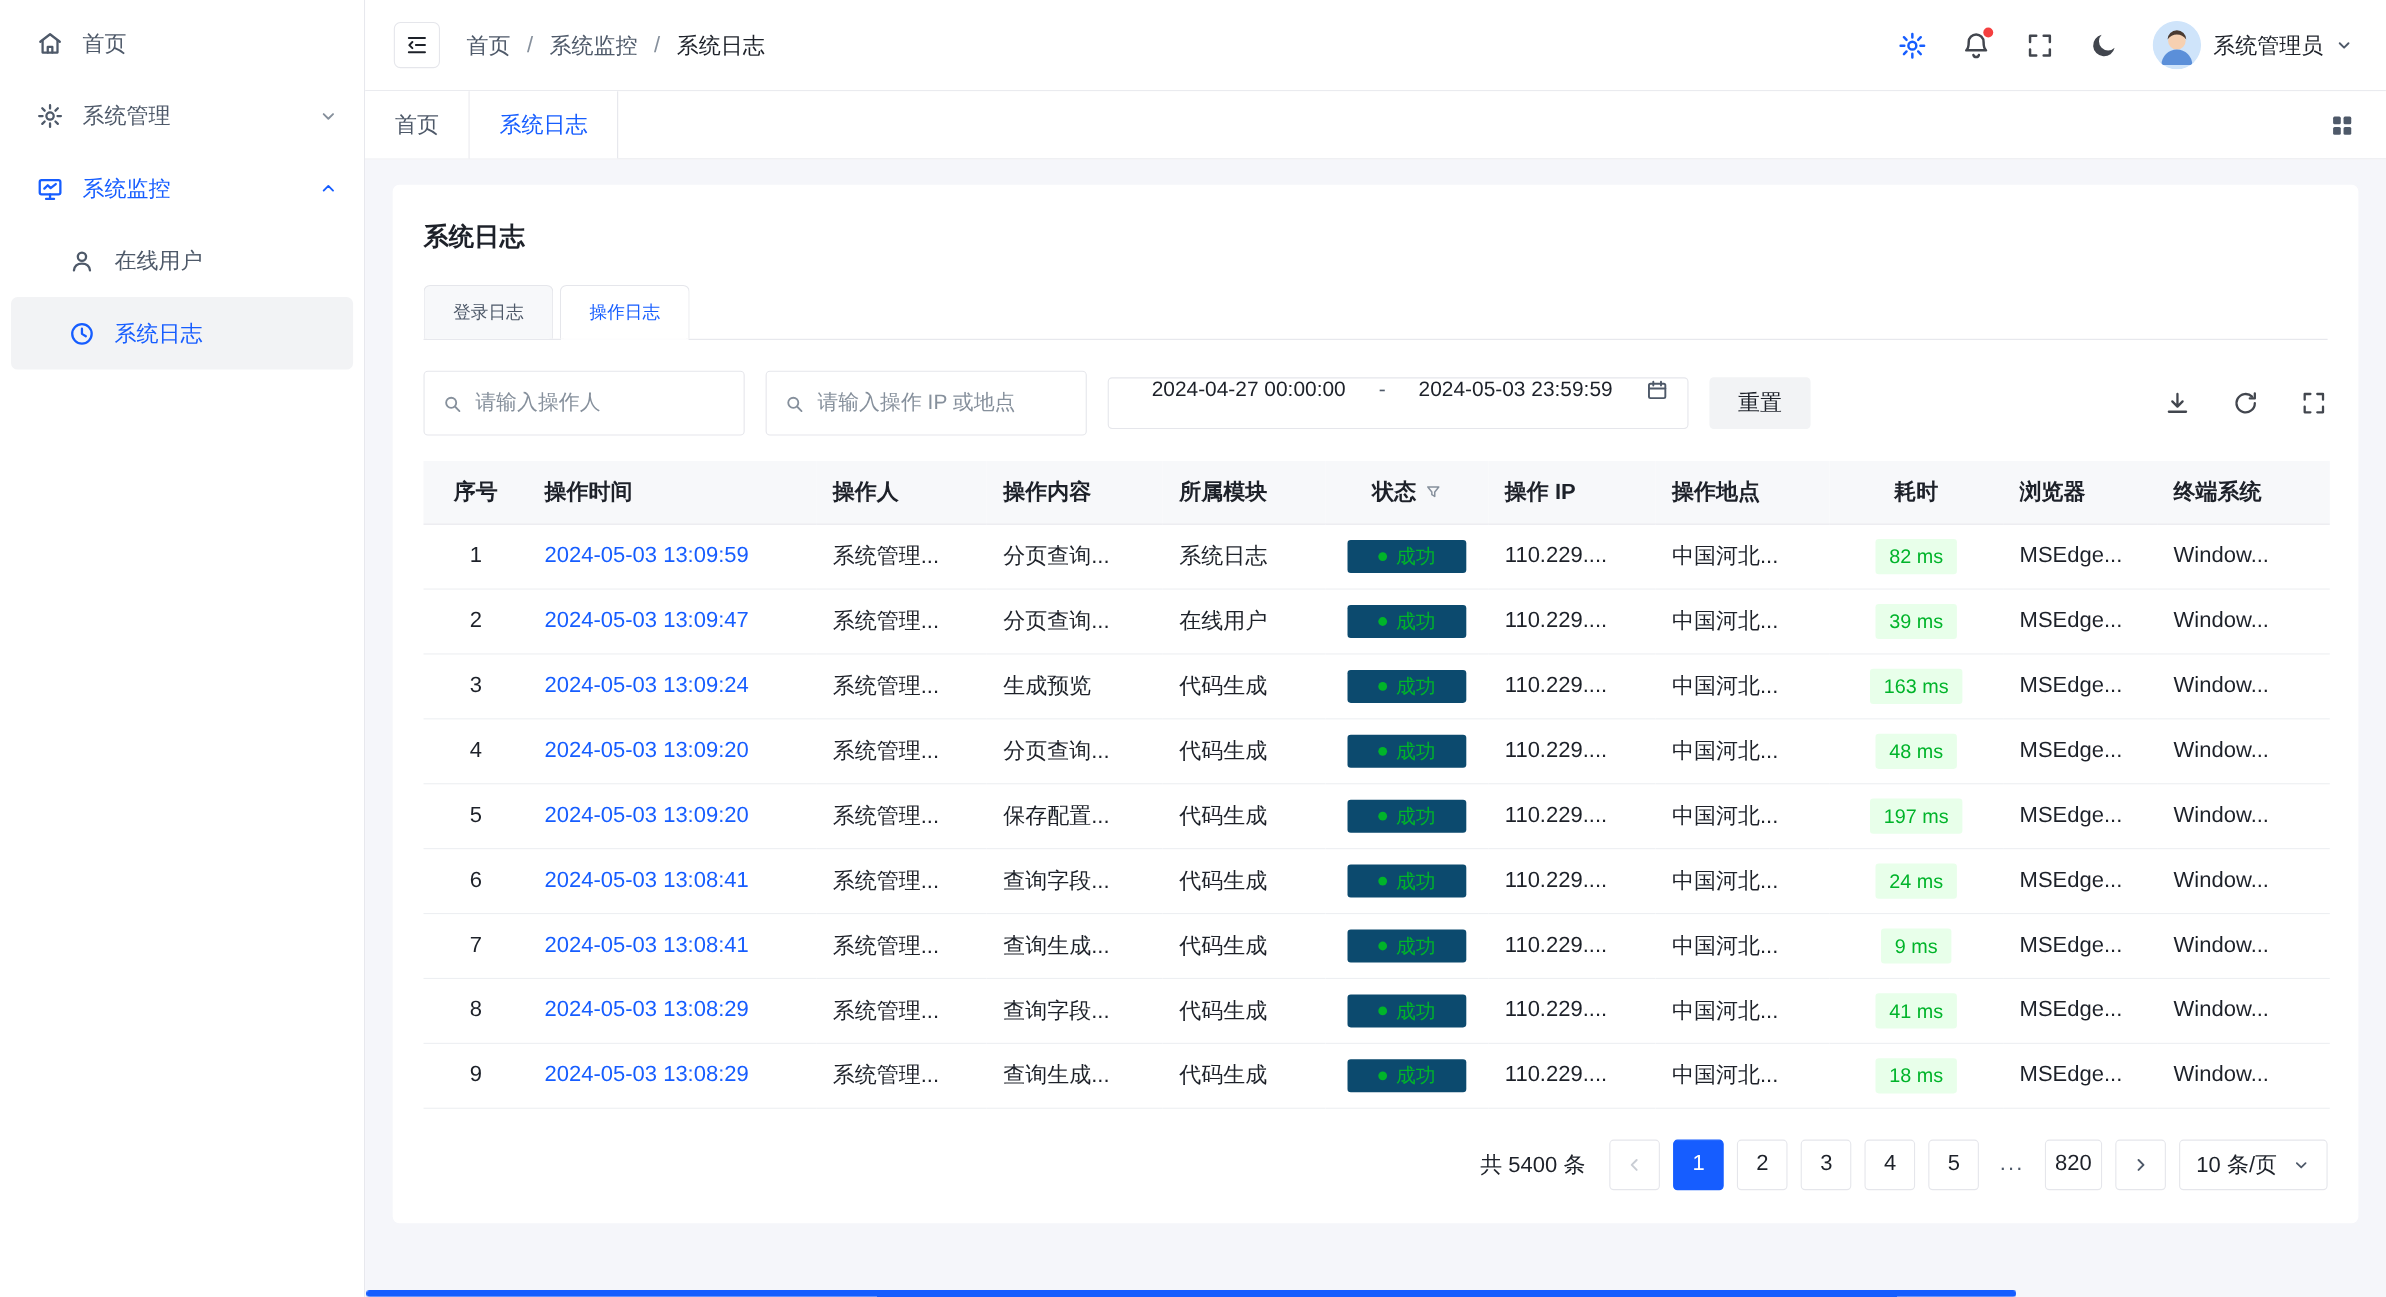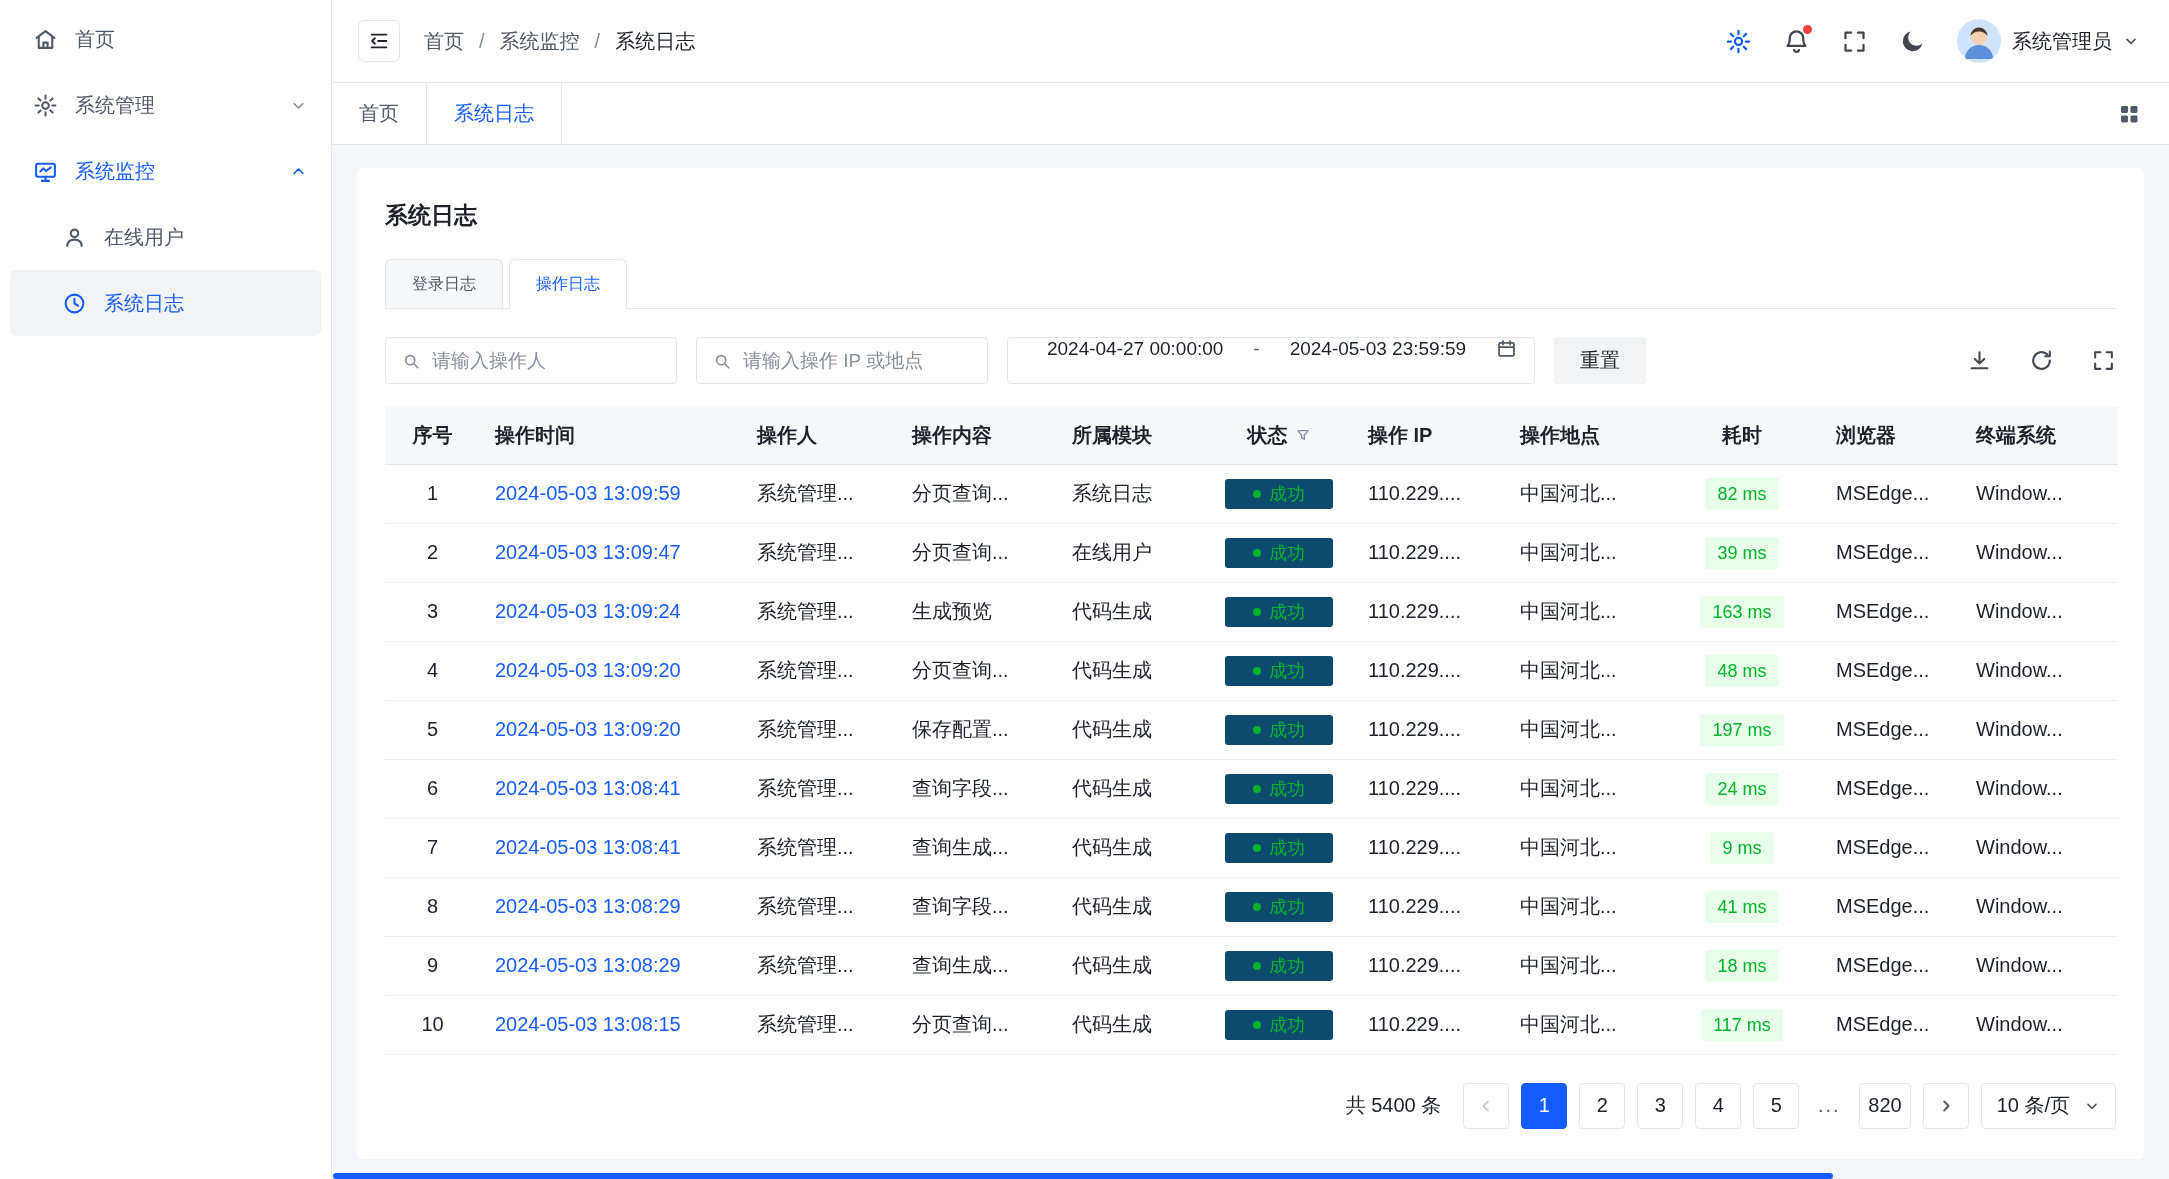--- a/index.html
+++ b/index.html
@@ -59,21 +59,21 @@
 
   .itabs { display:flex; border-bottom:1px solid #E5E6EB; }
   .itab { height:49px; display:flex; align-items:center; padding:0 26px; font-size:16px;
     border:1px solid #E5E6EB; border-bottom:none; border-radius:6px 6px 0 0; background:#F7F8FA;
     color:#4E5969; cursor:pointer; margin-right:6px; margin-bottom:0; }
   .itab.active { background:#fff; color:#165DFF; position:relative; }
   .itab.active::after { content:""; position:absolute; left:0; right:0; bottom:-1px; height:1px; background:#fff; }
 
   
   .filters { margin-top:28px; display:flex; align-items:center; gap:19px; }
-  .search-box { width:292px; height:47px; border:1px solid #E5E6EB; border-radius:4px; background:#fff;
+  .search-box { width:292px; height:59px; border:1px solid #E5E6EB; border-radius:4px; background:#fff;
     display:flex; align-items:center; gap:11px; padding:0 15px; color:#86909C; }
   .search-box input { border:none; outline:none; flex:1; font-size:19px; font-family:inherit; color:#1D2129; min-width:0; background:transparent; }
   .search-box input::placeholder { color:#86909C; }
   .date-range { width:528px; height:47px; border:1px solid #E5E6EB; border-radius:4px; background:#fff;
     display:flex; padding:0 17px; font-size:19px; color:#1D2129; cursor:pointer; }
   .date-range .dval { flex:1; text-align:center; white-space:nowrap; }
   .date-range .dsep { color:#4E5969; padding:0 8px; }
   .date-range .cal { color:#4E5969; margin-left:8px; }
   .reset-btn { height:47px; padding:0 26px; border:none; border-radius:4px; background:#F2F3F5;
     font-size:20px; font-family:inherit; color:#1D2129; cursor:pointer; white-space:nowrap; }
@@ -477,36 +477,20 @@
               <td class="c-center"><span class="badge-status">
                     <i class="dot"></i>
                     <span>成功</span>
                   </span></td>
               <td>110.229....</td>
               <td>中国河北...</td>
               <td class="c-center"><span class="badge-ms">18 ms</span></td>
               <td>MSEdge...</td>
               <td>Window...</td>
             </tr>
-            <tr>
-              <td class="c-center">10</td>
-              <td><a class="time-link">2024-05-03 13:08:15</a></td>
-              <td>系统管理...</td>
-              <td>分页查询...</td>
-              <td>代码生成</td>
-              <td class="c-center"><span class="badge-status">
-                    <i class="dot"></i>
-                    <span>成功</span>
-                  </span></td>
-              <td>110.229....</td>
-              <td>中国河北...</td>
-              <td class="c-center"><span class="badge-ms">117 ms</span></td>
-              <td>MSEdge...</td>
-              <td>Window...</td>
-            </tr>
           </tbody>
         </table>
 
         <div class="pagination">
           <span class="pg-total">共 5400 条</span>
           <div class="pg-btn pg-arrow disabled">
             <svg width="18" height="18" viewBox="0 0 24 24" fill="none" stroke="currentColor" stroke-width="2.4" stroke-linecap="round" stroke-linejoin="round">
                 <path d="M14.5 6 8.5 12l6 6"></path>
               </svg>
           </div>

